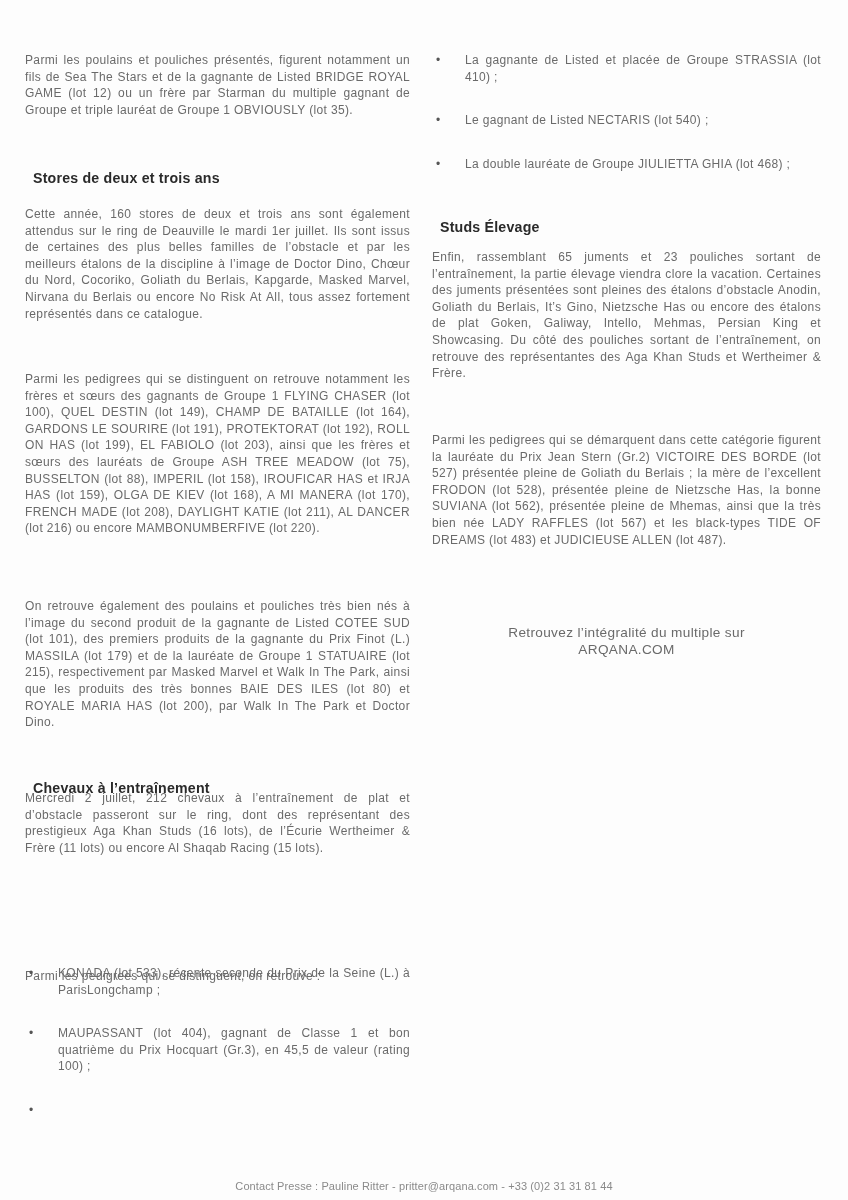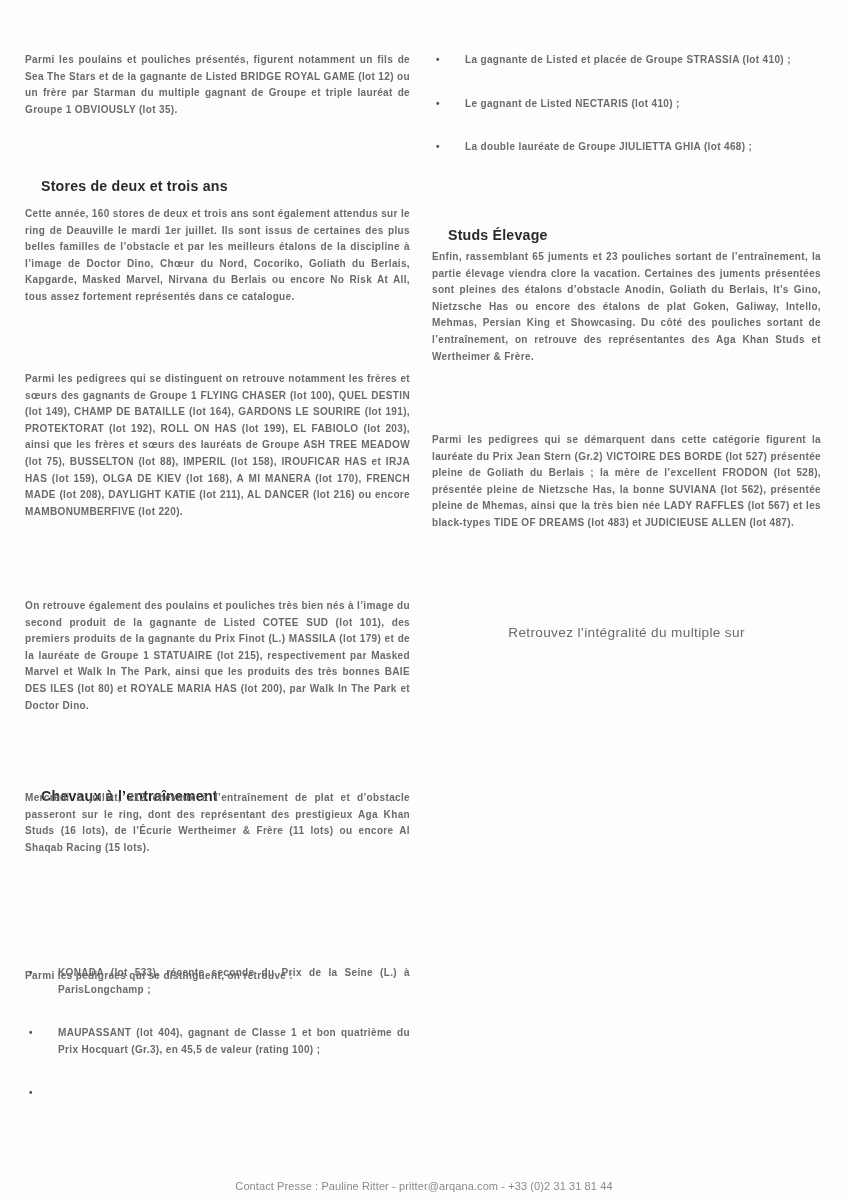--- a/index.html
+++ b/index.html
@@ -1,23 +1,23 @@
 <!DOCTYPE html>
 <html><head>
 <meta charset="utf-8">
 <style>
   html, body { margin:0; padding:0; background:#fdfdfd; }
   body { width:848px; height:1200px; position:relative; overflow:hidden;
          font-family:"Liberation Sans", sans-serif; }
   .col { position:absolute; top:0; width:385px; }
   .col.left { left:25px; }
   .col.right { left:432px; width:389px; }
-  p, li { font-size:10px; line-height:16.6px; color:#6a6a6a; text-align:justify;
-          letter-spacing:0.35px; margin:0; font-weight:bold; }
-  h2 { font-size:14.2px; font-weight:bold; color:#2a2a2a; margin:16px; letter-spacing:0.2px; line-height:18px; }
+  p, li { font-size:12px; line-height:16.6px; color:#6a6a6a; text-align:justify;
+          letter-spacing:0.35px; margin:0; font-weight:normal; }
+  h2 { font-size:14.2px; font-weight:bold; color:#2a2a2a; margin:8px; letter-spacing:0.2px; line-height:18px; }
   ul { list-style:none; margin:0; padding:0; }
   li { position:relative; padding-left:33px; }
   li .bullet { position:absolute; left:4px; top:0; color:#555; }
   .abs { position:absolute; left:0; right:0; }
   .cta { text-align:center; font-size:13.6px; line-height:16.6px; color:#6a6a6a; letter-spacing:0.35px; }
   .footer { position:absolute; left:0; width:848px; top:1180px; text-align:center;
             font-size:11px; color:#8a8a8a; letter-spacing:0.1px; }
 </style>
 </head>
 <body>
@@ -52,31 +52,32 @@
 </div>
 
 <div class="col right">
   <ul class="abs" style="top:52px">
     <li style="margin-bottom:27px">
       <span class="bullet">•</span>
       <span>La gagnante de Listed et placée de Groupe STRASSIA (lot 410) ;</span>
     </li>
     <li style="margin-bottom:27px">
       <span class="bullet">•</span>
-      <span>Le gagnant de Listed NECTARIS (lot 410) ;</span>
+      <span>Le gagnant de Listed NECTARIS (lot 540) ;</span>
     </li>
     <li>
       <span class="bullet">•</span>
       <span>La double lauréate de Groupe JIULIETTA GHIA (lot 468) ;</span>
     </li>
   </ul>
 
   <h2 class="abs" style="top:210px">Studs Élevage</h2>
 
   <p class="abs" style="top:249px">Enfin, rassemblant 65 juments et 23 pouliches sortant de l’entraînement, la partie élevage viendra clore la vacation. Certaines des juments présentées sont pleines des étalons d’obstacle Anodin, Goliath du Berlais, It’s Gino, Nietzsche Has ou encore des étalons de plat Goken, Galiway, Intello, Mehmas, Persian King et Showcasing. Du côté des pouliches sortant de l’entraînement, on retrouve des représentantes des Aga Khan Studs et Wertheimer &amp; Frère.</p>
   <p class="abs" style="top:432px">Parmi les pedigrees qui se démarquent dans cette catégorie figurent la lauréate du Prix Jean Stern (Gr.2) VICTOIRE DES BORDE (lot 527) présentée pleine de Goliath du Berlais ; la mère de l’excellent FRODON (lot 528), présentée pleine de Nietzsche Has, la bonne SUVIANA (lot 562), présentée pleine de Mhemas, ainsi que la très bien née LADY RAFFLES (lot 567) et les black-types TIDE OF DREAMS (lot 483) et JUDICIEUSE ALLEN (lot 487).</p>
 
   <div class="abs cta" style="top:625px">
     <div>Retrouvez l’intégralité du multiple sur</div>
+    <div>ARQANA.COM</div>
   </div>
 </div>
 
 <div class="footer">Contact Presse : Pauline Ritter - pritter@arqana.com - +33 (0)2 31 31 81 44</div>
 
 </body></html>

